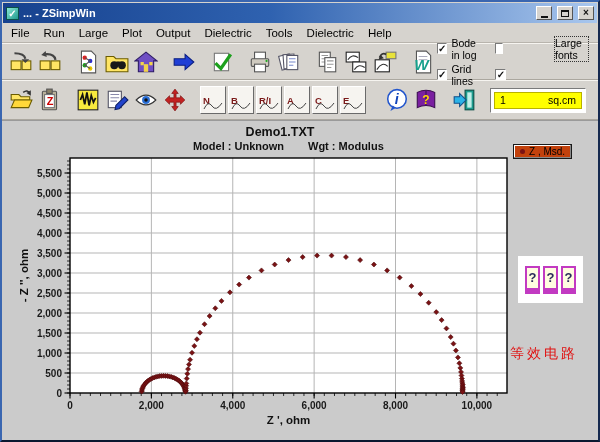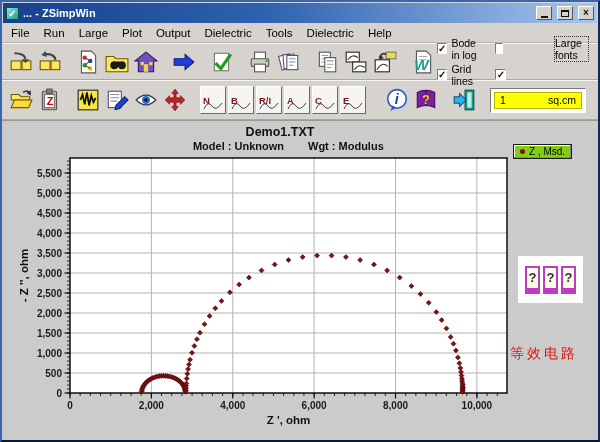--- a/index.html
+++ b/index.html
@@ -54,21 +54,21 @@
   .pbtn svg{position:absolute;left:2px;bottom:2px;}
   
   .area-panel{margin-left:auto;margin-right:8px;background:#fff;border:1px solid;border-color:#7a7a7a #fff #fff #7a7a7a;padding:3px;}
   .area-field{width:88px;height:17px;background:#ffff00;display:flex;justify-content:space-between;align-items:center;font-size:10.5px;padding:0 5px;color:#000;border:1px solid #b9b200;}
   
   .chart-panel{position:relative;height:322px;background:#cbcbcb;border-top:1px solid #9a9a9a;}
   .chart-panel svg.plot{position:absolute;left:0;top:0;}
   .legend{
     position:absolute;left:511px;top:23px;
     display:flex;align-items:center;gap:4px;
-    background:#84cc16;border:1px solid #1a1a1a;
+    background:#c2410c;border:1px solid #1a1a1a;
     box-shadow:inset -1px -1px 0 #8a8a8a,inset 1px 1px 0 #ffffff;
     padding:1px 6px;font-size:10px;color:#000;white-space:nowrap;
   }
   .legend .mk{width:5px;height:5px;border-radius:50%;}
   .equiv-box{
     position:absolute;left:516px;top:135px;width:65px;height:47px;background:#fff;
     display:flex;align-items:center;justify-content:center;gap:3px;
   }
   .equiv-card{
     width:15px;height:28px;background:#fffde0;border:2px solid #c23ac2;border-bottom:6px solid #c23ac2;

